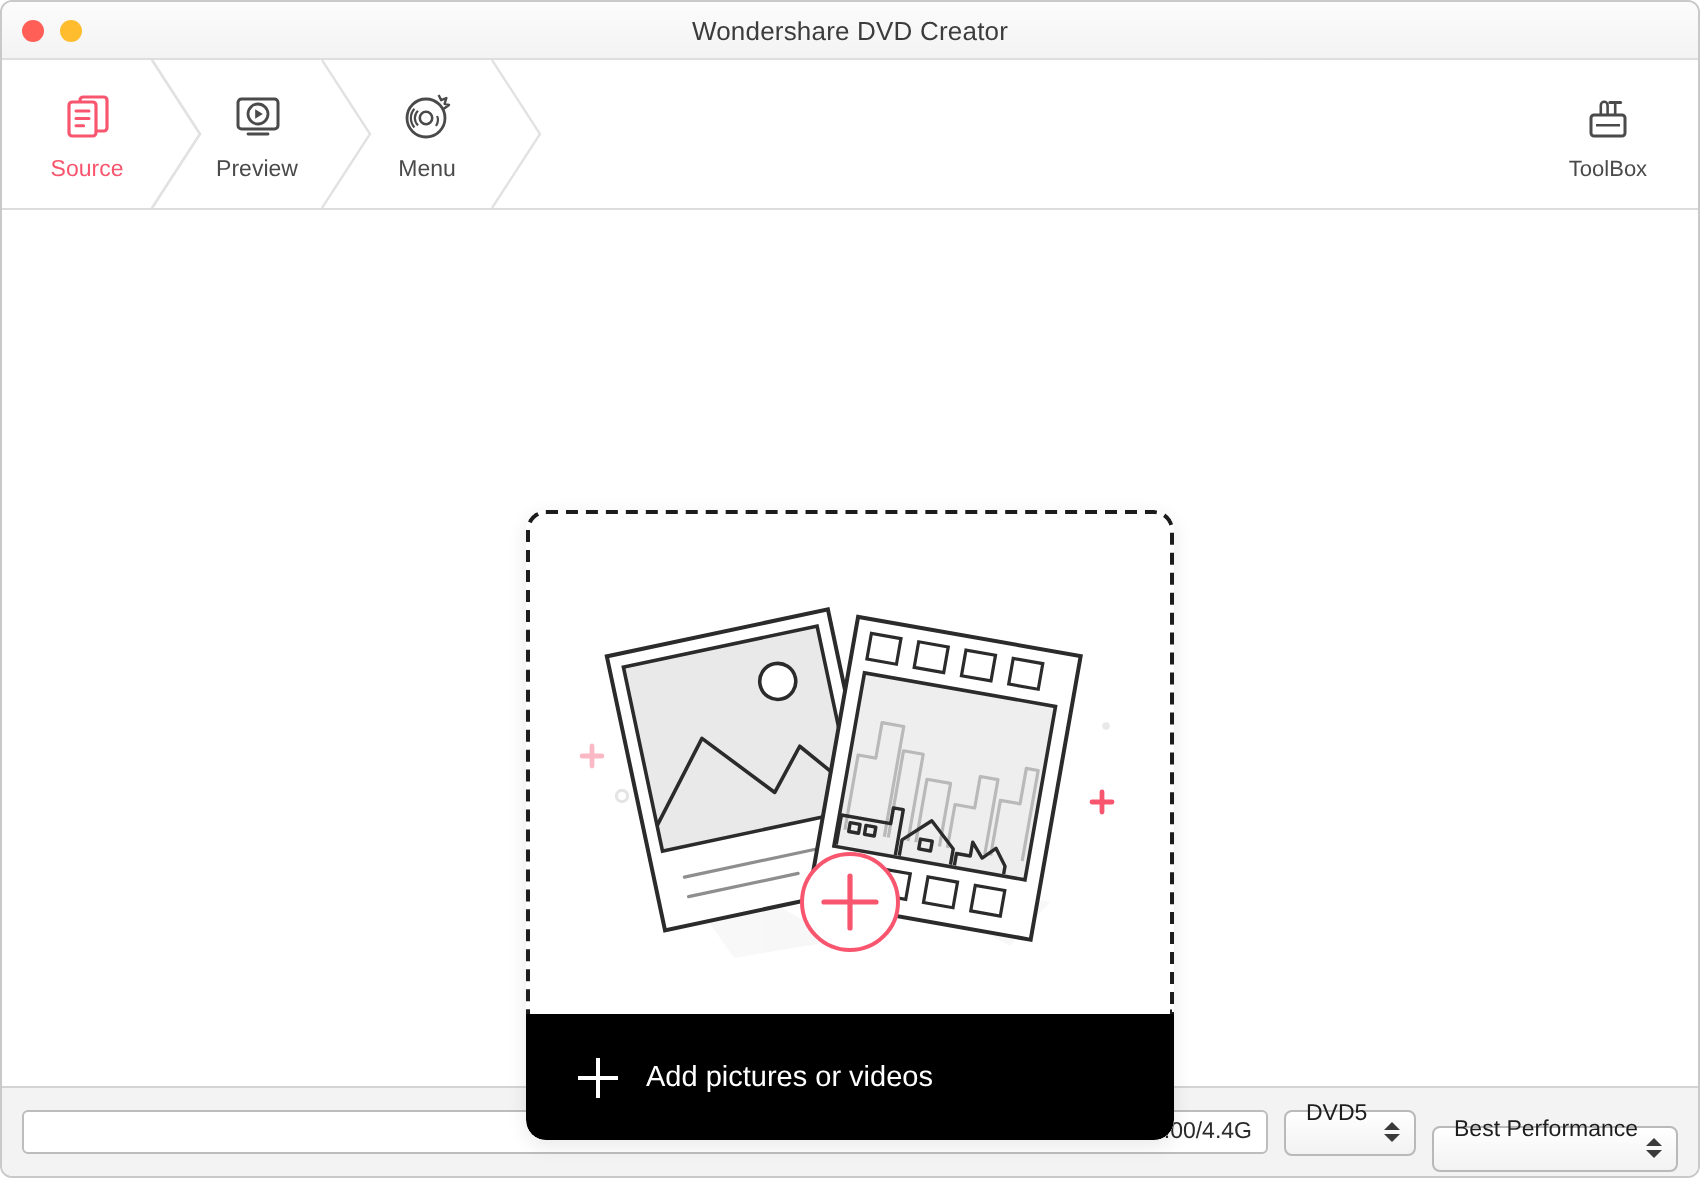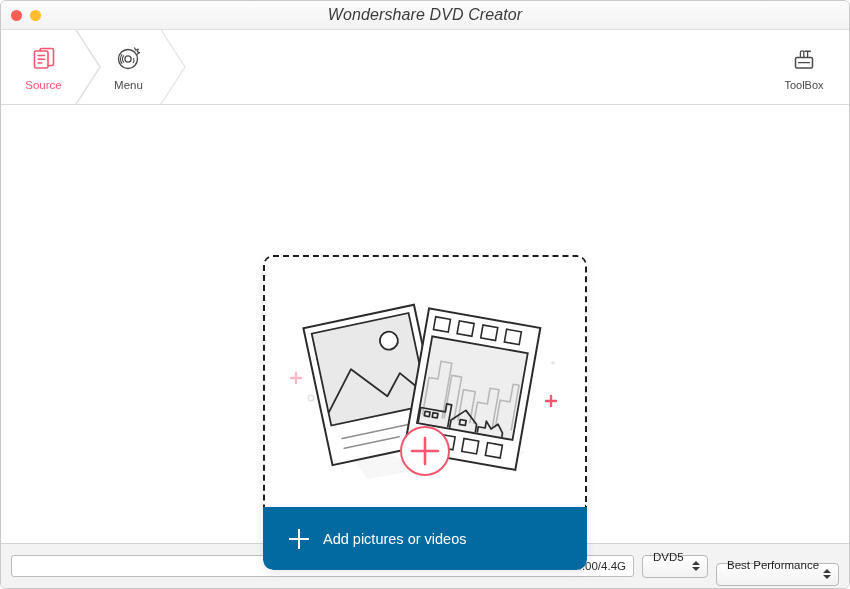--- a/index.html
+++ b/index.html
@@ -48,24 +48,23 @@
     width: 11px;
     height: 11px;
     border-radius: 50%;
     display: block;
   }
   .light.red    { background: #ff5f57; }
   .light.yellow { background: #ffbd2e; }
   .title-text {
     width: 100%;
     text-align: center;
-    font-size: 16px;
+    font-size: 13px;
     color: #3c3c3c;
     letter-spacing: .1px;
-    font-style: italic;
   }
 
   
   .toolbar {
     position: relative;
     height: 74px;
     flex: 0 0 74px;
     background: #ffffff;
     border-bottom: 1px solid #dcdcdc;
   }
@@ -175,21 +174,21 @@
     top: 0;
     width: 100%;
     height: 252px;
   }
   .addbar {
     position: absolute;
     left: 0;
     bottom: 0;
     width: 100%;
     height: 63px;
-    background: #0369a1;
+    background: #000000;
     border-radius: 0 0 10px 10px;
     display: flex;
     align-items: center;
     padding-left: 26px;
     box-sizing: border-box;
     cursor: default;
   }
   .addbar .plus {
     width: 20px;
     height: 20px;
@@ -310,20 +309,31 @@
         </svg>
       </span>
 
 
       <span class="chev">
         <svg width="32" height="74" viewBox="0 0 32 74">
           <path d="M6 0 L30 37 L6 74" fill="none" stroke="#e2e2e2" stroke-width="1.2"></path>
         </svg>
       </span>
 
+      <div class="step">
+        <span class="ico">
+          <svg width="30" height="30" viewBox="0 0 30 30">
+            <rect x="5" y="6.5" width="20" height="15" rx="1.8" fill="none" stroke="#4a4a4a" stroke-width="1.5"></rect>
+            <circle cx="15" cy="14" r="5" fill="none" stroke="#4a4a4a" stroke-width="1.4"></circle>
+            <path d="M13.6 11.6 L17.4 14 L13.6 16.4 Z" fill="#4a4a4a"></path>
+            <line x1="10" y1="24" x2="20" y2="24" stroke="#4a4a4a" stroke-width="1.4" stroke-linecap="round"></line>
+          </svg>
+        </span>
+        <span class="lbl">Preview</span>
+      </div>
 
       <span class="chev">
         <svg width="32" height="74" viewBox="0 0 32 74">
           <path d="M6 0 L30 37 L6 74" fill="none" stroke="#e2e2e2" stroke-width="1.2"></path>
         </svg>
       </span>
 
       <div class="step">
         <span class="ico">
           <svg width="32" height="32" viewBox="0 0 32 32">

